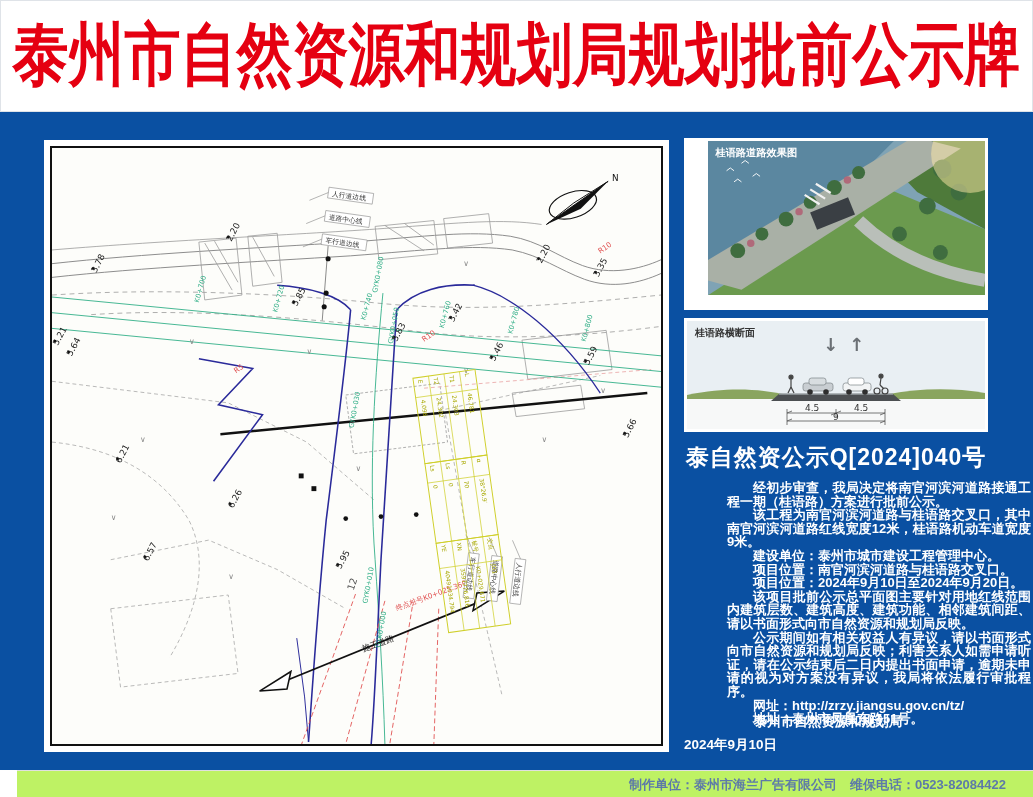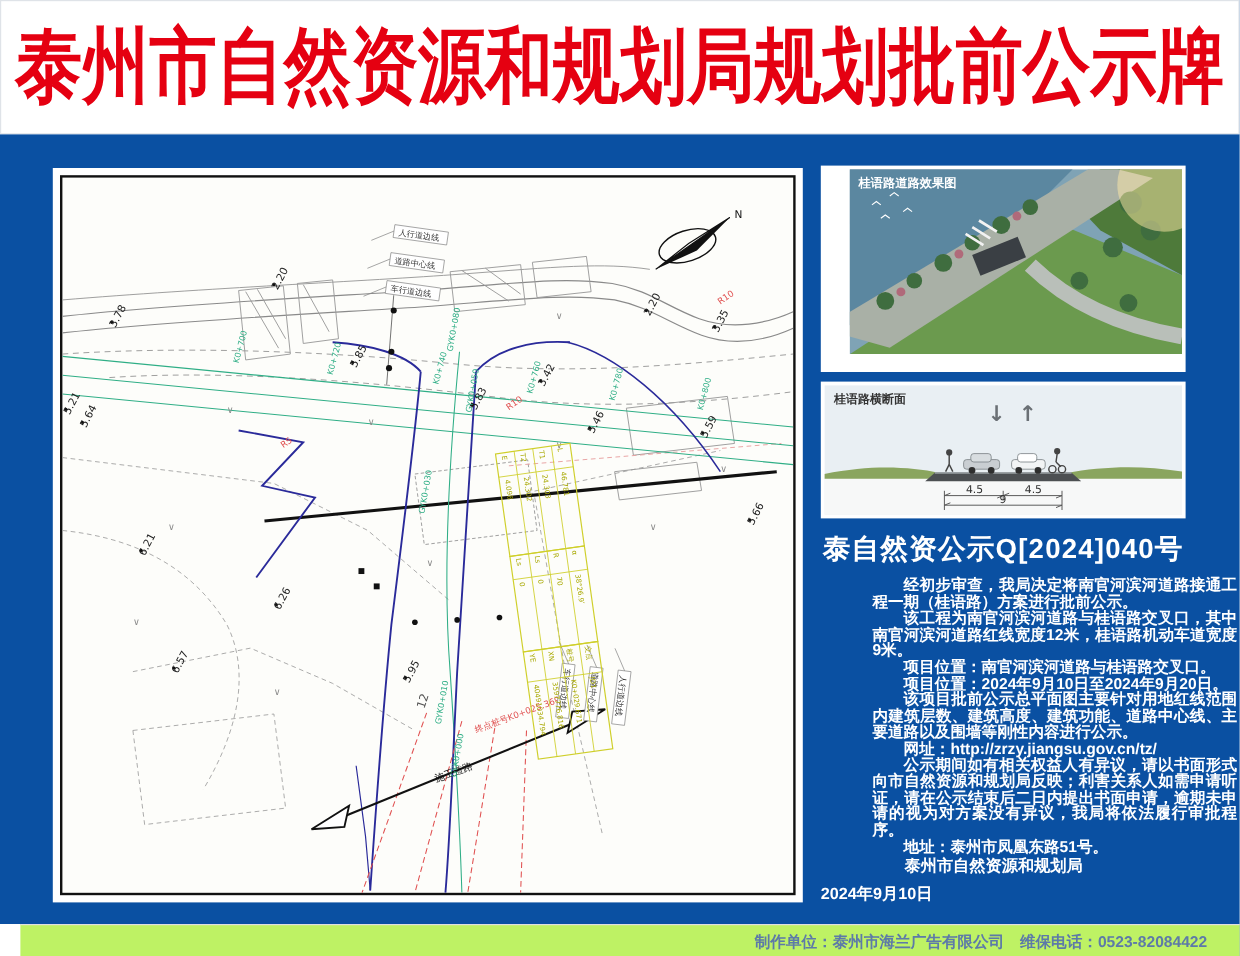--- a/index.html
+++ b/index.html
@@ -362,25 +362,26 @@
         <text x="146" y="98.5" font-size="9" fill="#333">9</text>
         <text x="8" y="15" font-size="10" font-weight="bold" fill="#333">桂语路横断面</text>
       </svg>
     </div>
 
     <div class="doc-no">泰自然资公示Q[2024]040号</div>
 
     <div class="notice-text" id="notice-paragraphs">
         <p>经初步审查，我局决定将南官河滨河道路接通工程一期（桂语路）方案进行批前公示。</p>
         <p>该工程为南官河滨河道路与桂语路交叉口，其中南官河滨河道路红线宽度12米，桂语路机动车道宽度9米。</p>
+        <p>建设单位：泰州市城市建设工程管理中心。</p>
         <p>项目位置：南官河滨河道路与桂语路交叉口。</p>
         <p>项目位置：2024年9月10日至2024年9月20日。</p>
-        <p>该项目批前公示总平面图主要针对用地红线范围内建筑层数、建筑高度、建筑功能、道路中心线、主要道路以及围墙等刚性内容进行公示。</p>
+        <p>该项目批前公示总平面图主要针对用地红线范围内建筑层数、建筑高度、建筑功能、相邻建筑间距、请以书面形式向市自然资源和规划局反映。</p>
+        <p>公示期间如有相关权益人有异议，请以书面形式向市自然资源和规划局反映；利害关系人如需申请听证，请在公示结束后二日内提出书面申请，逾期未申请的视为对方案没有异议，我局将依法履行审批程序。</p>
         <p>网址：http://zrzy.jiangsu.gov.cn/tz/</p>
-        <p>公示期间如有相关权益人有异议，请以书面形式向市自然资源和规划局反映；利害关系人如需申请听证，请在公示结束后二日内提出书面申请，逾期未申请的视为对方案没有异议，我局将依法履行审批程序。</p>
         <p>地址：泰州市凤凰东路51号。</p>
       </div>
 
     <div class="signature">
       <div class="sig-org">泰州市自然资源和规划局</div>
       <div class="sig-date">2024年9月10日</div>
     </div>
   </div>
 </div>
 

